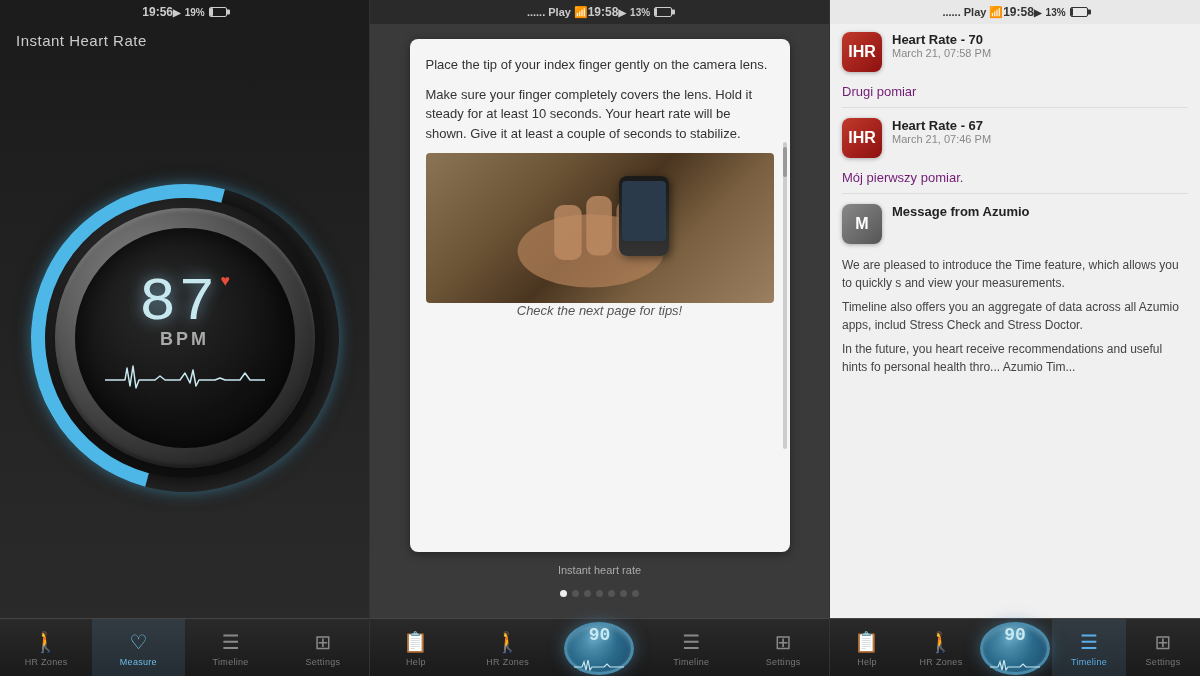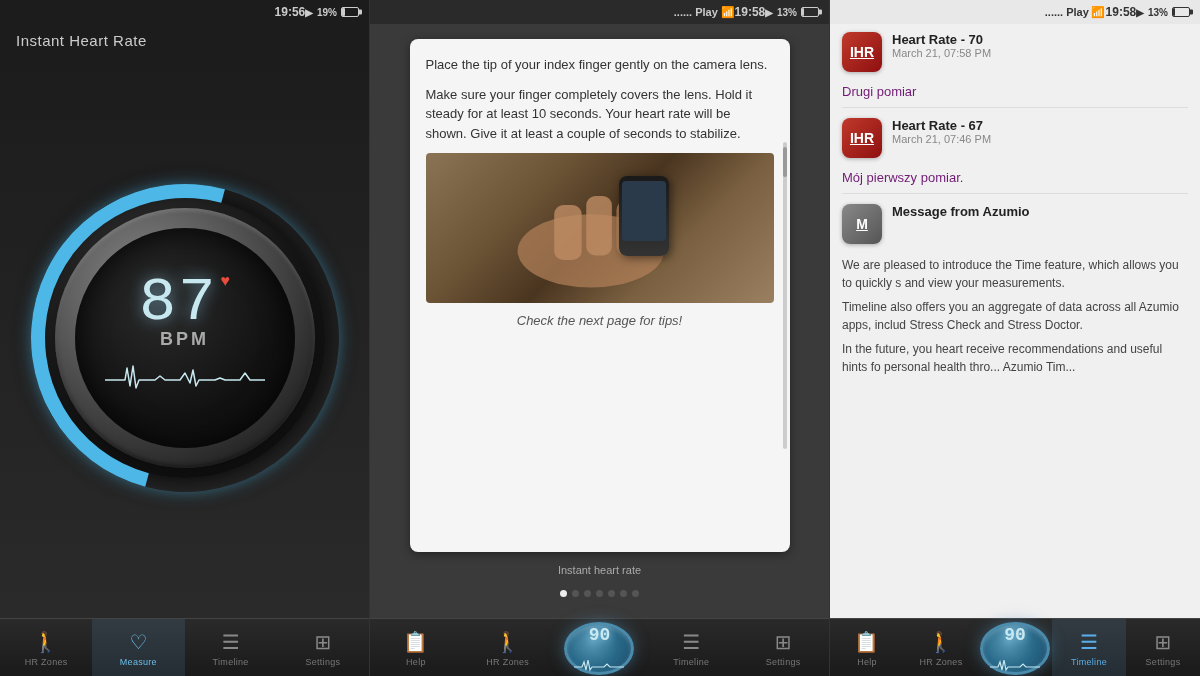--- a/index.html
+++ b/index.html
@@ -37,21 +37,21 @@
     
     .screen-3 {
       width: 370px;
       background: #f0f0f0;
       flex: 1;
     }
 
     
     .status-bar {
       display: flex;
-      justify-content: flex-end;
+      justify-content: center;
       align-items: center;
       padding: 4px 10px;
       font-size: 11px;
       font-weight: 600;
       color: #fff;
       height: 24px;
     }
     .status-bar.dark { background: #1c1c1c; color: #ccc; }
     .status-bar.mid { background: #2a2a2a; color: #ccc; }
     .status-bar.light { background: #e8e8e8; color: #333; }
@@ -289,21 +289,20 @@
       position: absolute;
       top: 5px; left: 3px; right: 3px; bottom: 15px;
       background: #2a3a4a;
       border-radius: 4px;
     }
 
     .instructions-footer {
       font-size: 13px;
       color: #555;
       text-align: center;
-      margin-top: 10px;
       font-style: italic;
     }
 
     .card-scrollbar {
       position: absolute;
       right: 3px;
       top: 20%;
       height: 60%;
       width: 4px;
       background: #ccc;
@@ -387,23 +386,22 @@
       width: 40px;
       height: 40px;
       border-radius: 8px;
       background: linear-gradient(135deg, #c0392b, #8e1010);
       display: flex;
       justify-content: center;
       align-items: center;
       flex-shrink: 0;
       box-shadow: 0 1px 4px rgba(0,0,0,0.3);
       color: white;
-      font-size: 14px;
+      font-size: 16px;
       font-weight: bold;
-      text-decoration: underline;
     }
 
     .timeline-icon.message {
       background: linear-gradient(135deg, #888, #555);
     }
 
     .timeline-content { flex: 1; }
 
     .timeline-title {
       font-size: 13px;

